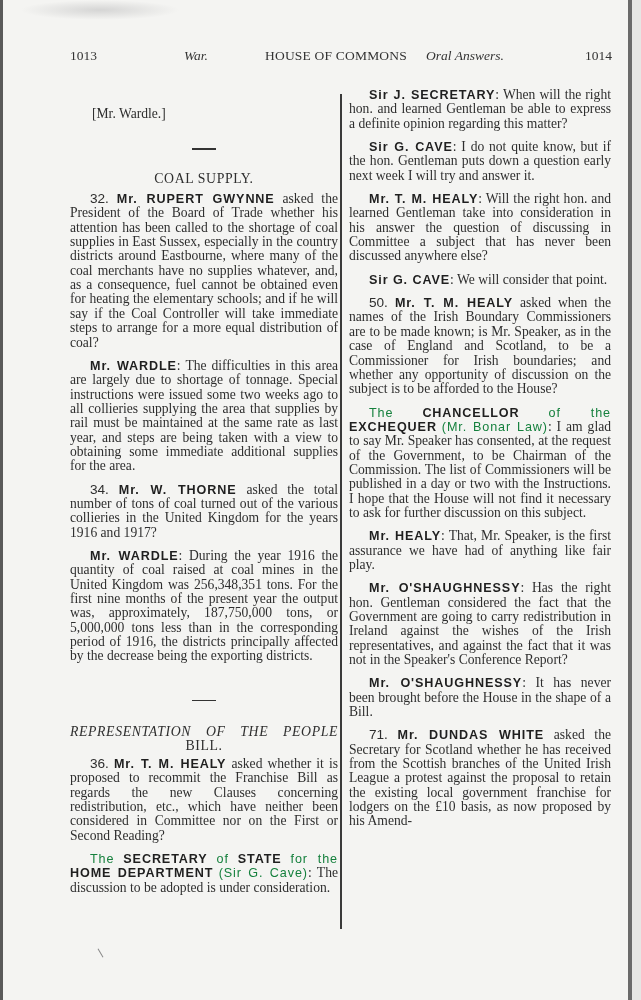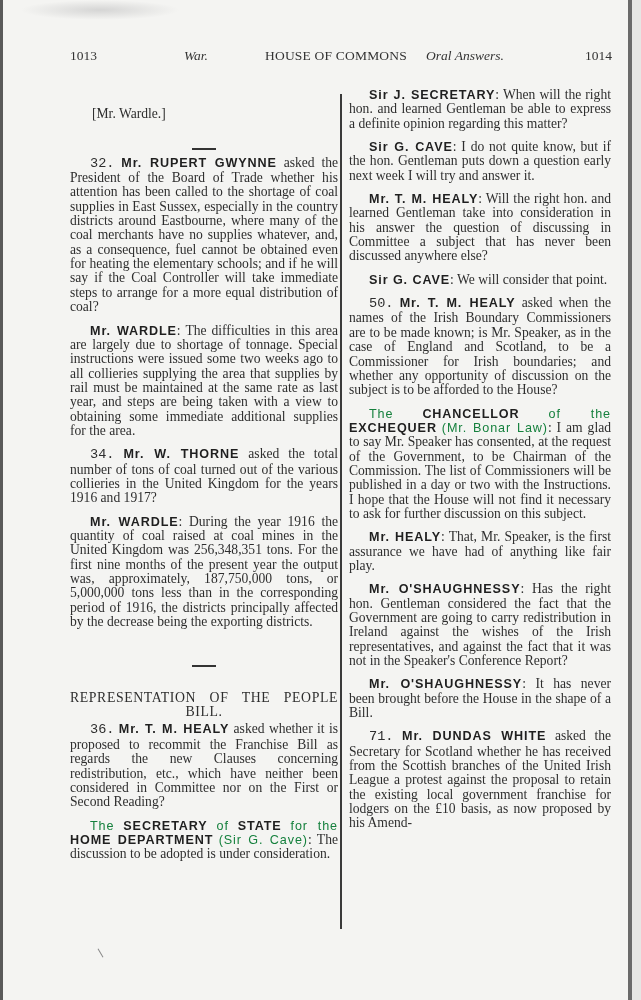--- a/index.html
+++ b/index.html
@@ -29,25 +29,25 @@
   .column { position:absolute; top:91px; font-family:"Liberation Serif", serif;
     font-size:13.6px; line-height:14.35px; color:#2e2e2e; }
   .col-left { left:70px; width:268px; }
   .col-right { left:349px; width:262px; top:88px; }
 
   .para { text-align:justify; margin:0; hyphens:none; }
   .para.indent { text-indent:20px; }
   .gap { margin-top:9px; }
   .speaker { font-family:"Liberation Sans", sans-serif; font-weight:bold; font-size:12.6px; letter-spacing:0.9px; color:#1f1f1f; }
   .speaker-light { font-family:"Liberation Sans", sans-serif; font-size:12.6px; letter-spacing:0.9px; color:#15803d; }
-  .qnum { font-family:Liberation Mono, monospace; }
+  .qnum { font-family:Liberation Sans, sans-serif; }
   .heading { text-align:center; letter-spacing:0.6px; font-size:13.8px; margin:0; }
   .attribution { margin:0 0 0 22px; }
   .rule { width:24px; height:1.4px; background:#333; margin:0 auto; }
-  .justify-last { text-align-last:justify; }
+  .justify-last { text-align-last:justify;font-style:italic; }
   .stray-mark { position:absolute; left:100px; top:948px; width:1px; height:10px; background:#888; transform:rotate(-30deg); }
 </style>
 </head>
 <body>
 
 <div class="page-edge-left"></div>
 <div class="page-edge-right"></div>
 <div class="page-right-margin"></div>
 <div class="scan-smudge"></div>
 
@@ -58,20 +58,21 @@
   <span class="rh-right-topic">Oral Answers.</span>
   <span class="rh-right-num">1014</span>
 </div>
 
 <div class="col-divider"></div>
 
 <div class="column col-left">
   <p class="attribution" style="margin-top:16px">[Mr. Wardle.]</p>
 
   <div class="rule" style="margin-top:27px"></div>
+  <p class="heading" style="margin-top:22px">COAL SUPPLY.</p>
 
   <p class="para indent" style="margin-top:6px"><span class="qnum">32.</span> <span class="speaker">Mr. RUPERT GWYNNE</span> <span>asked the President of the Board of Trade whether his attention has been called to the shortage of coal supplies in East Sussex, especially in the country districts around Eastbourne, where many of the coal merchants have no supplies whatever, and, as a consequence, fuel cannot be obtained even for heating the elementary schools; and if he will say if the Coal Controller will take immediate steps to arrange for a more equal distribution of coal?</span></p>
 
   <p class="para indent gap"><span class="speaker">Mr. WARDLE</span><span>: The difficulties in this area are largely due to shortage of tonnage. Special instructions were issued some two weeks ago to all collieries supplying the area that supplies by rail must be maintained at the same rate as last year, and steps are being taken with a view to obtaining some immediate additional supplies for the area.</span></p>
 
   <p class="para indent gap"><span class="qnum">34.</span> <span class="speaker">Mr. W. THORNE</span> <span>asked the total number of tons of coal turned out of the various collieries in the United Kingdom for the years 1916 and 1917?</span></p>
 
   <p class="para indent gap"><span class="speaker">Mr. WARDLE</span><span>: During the year 1916 the quantity of coal raised at coal mines in the United Kingdom was 256,348,351 tons. For the first nine months of the present year the output was, approximately, 187,750,000 tons, or 5,000,000 tons less than in the corresponding period of 1916, the districts principally affected by the decrease being the exporting districts.</span></p>
 
   <div class="rule" style="margin-top:36px"></div>

